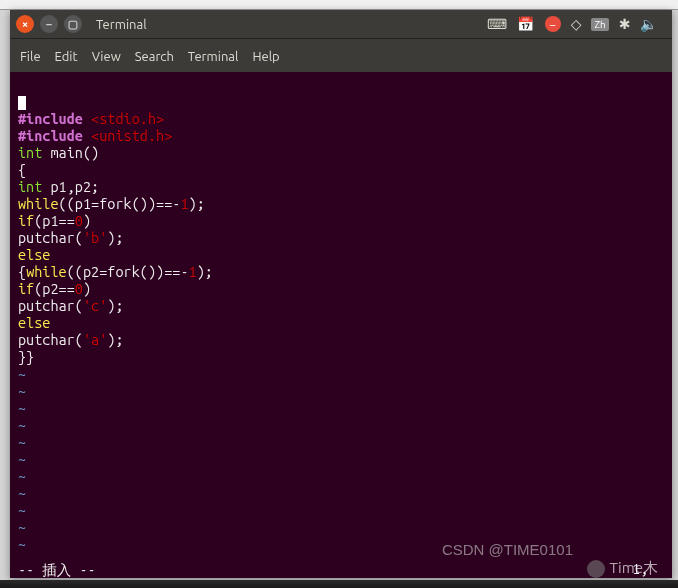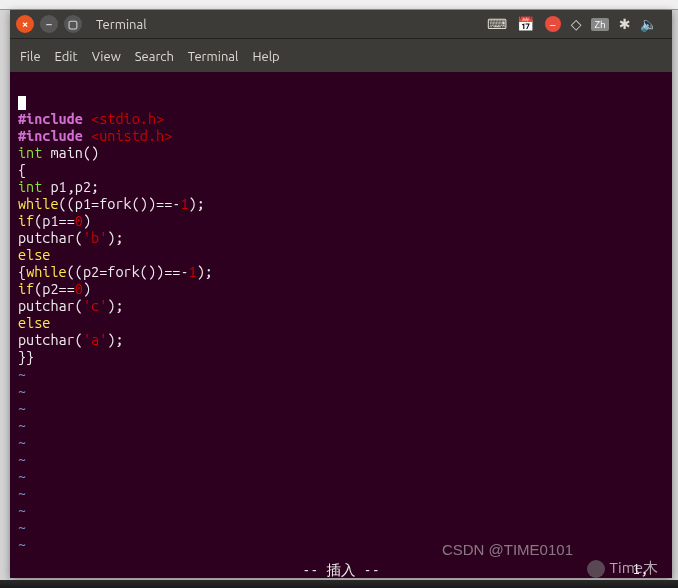--- a/index.html
+++ b/index.html
@@ -26,21 +26,21 @@
 .term { padding: 4px 8px; font-family: "Ubuntu Mono", monospace; font-size: 14.5px; line-height: 17px; color: #eee; white-space: pre; position: relative; height: calc(100% - 54px); }
 .cursor { display: inline-block; width: 8px; height: 14px; background: #fff; vertical-align: text-bottom; }
 
 
 .mag { color: #d070d0; font-weight: bold; }
 .grn { color: #8ae234; }
 .yel { color: #fce94f; }
 .red { color: #cc0000; }
 .tilde { color: #729fcf; }
 
-.statusline { position: absolute; bottom: 8px; left: 8px; right: 8px; color: #eee; font-family: "Ubuntu Mono", monospace; font-size: 14.5px; text-align: center; }
+.statusline { position: absolute; bottom: 8px; left: 8px; right: 8px; color: #eee; font-family: "Ubuntu Mono", monospace; font-size: 14.5px; }
 .pos { position: absolute; bottom: 8px; right: 24px; color: #eee; font-family: "Ubuntu Mono", monospace; font-size: 14px; }
 
 .wm1 { position: absolute; bottom: 30px; right: 105px; color: rgba(200,200,200,.6); font-size: 15px; font-family: sans-serif; }
 .wm2 { position: absolute; bottom: 10px; right: 20px; color: rgba(255,255,255,.65); font-size: 15px; display: flex; align-items: flex-end; gap: 4px; }
 .wechat { width: 18px; height: 18px; border-radius: 9px; background: rgba(120,120,120,.6); display: inline-block; position: relative; }
 
 .taskbar { position: absolute; bottom: 0; left: 0; right: 0; height: 8px; background: linear-gradient(180deg, #2a2a2a, #1a1a1a); }
 </style>
 </head>
 <body>

